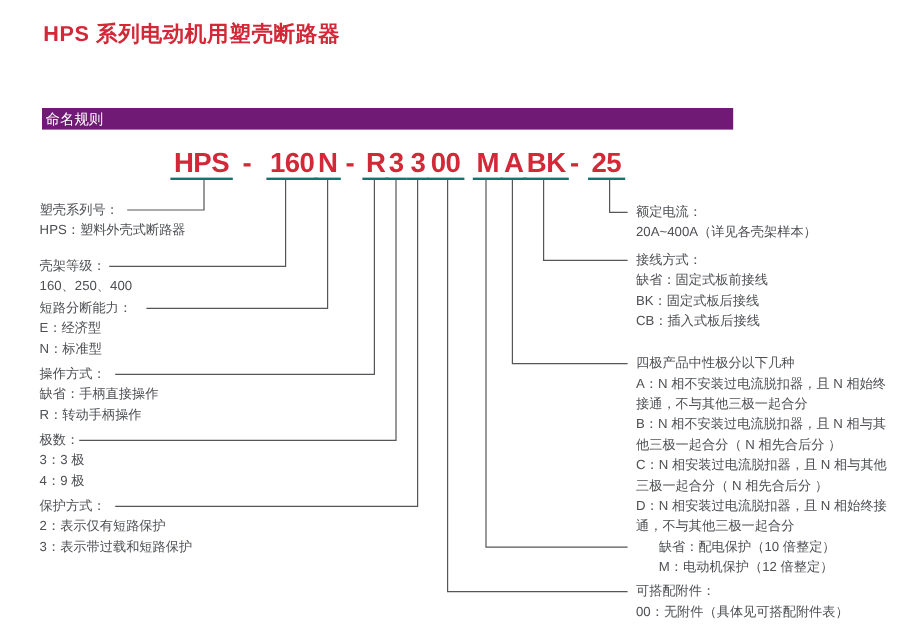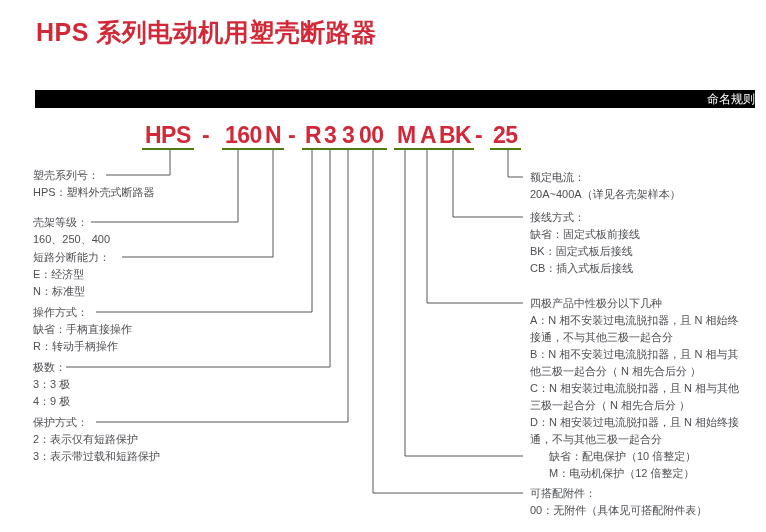--- a/index.html
+++ b/index.html
@@ -4,37 +4,37 @@
 <style>
   html,body{margin:0;padding:0;}
   body{
     width:766px;height:532px;position:relative;background:#ffffff;
     font-family:"Liberation Sans","DejaVu Sans",sans-serif;
     overflow:hidden;
     color:#4d4f53;
   }
   .page-title{
     position:absolute;left:36px;top:16px;
-    font-size:25px;font-weight:700;color:#d22837;letter-spacing:0.5px;
+    font-size:18px;font-weight:700;color:#d22837;letter-spacing:0.5px;
     white-space:nowrap;
   }
   .section-bar{
-    position:absolute;left:35px;top:90px;width:720px;height:18px;
-    background:#000000;display:flex;align-items:center;justify-content:flex-end;
+    position:absolute;left:35px;top:90px;width:576px;height:18px;
+    background:#701a75;display:flex;align-items:center;
   }
   .section-bar-label{
     color:#ffffff;font-size:12px;padding-left:3px;white-space:nowrap;
   }
   .code-row{position:absolute;left:0;top:124px;height:26px;width:766px;}
   .code-seg{
     position:absolute;top:0;
     font-size:23px;font-weight:700;color:#d22837;letter-spacing:-0.5px;
     line-height:22px;padding:0 3px 2px 3px;white-space:nowrap;
   }
-  .code-seg.underline{border-bottom:2px solid #4d7c0f;}
+  .code-seg.underline{border-bottom:2px solid #0f766e;}
   .lines-svg{position:absolute;left:0;top:0;}
   .label-group{position:absolute;font-size:11px;line-height:17px;}
   .label-line{white-space:nowrap;}
 </style>
 </head>
 <body>
 
 <div class="page-title">HPS 系列电动机用塑壳断路器</div>
 
 <div class="section-bar">

